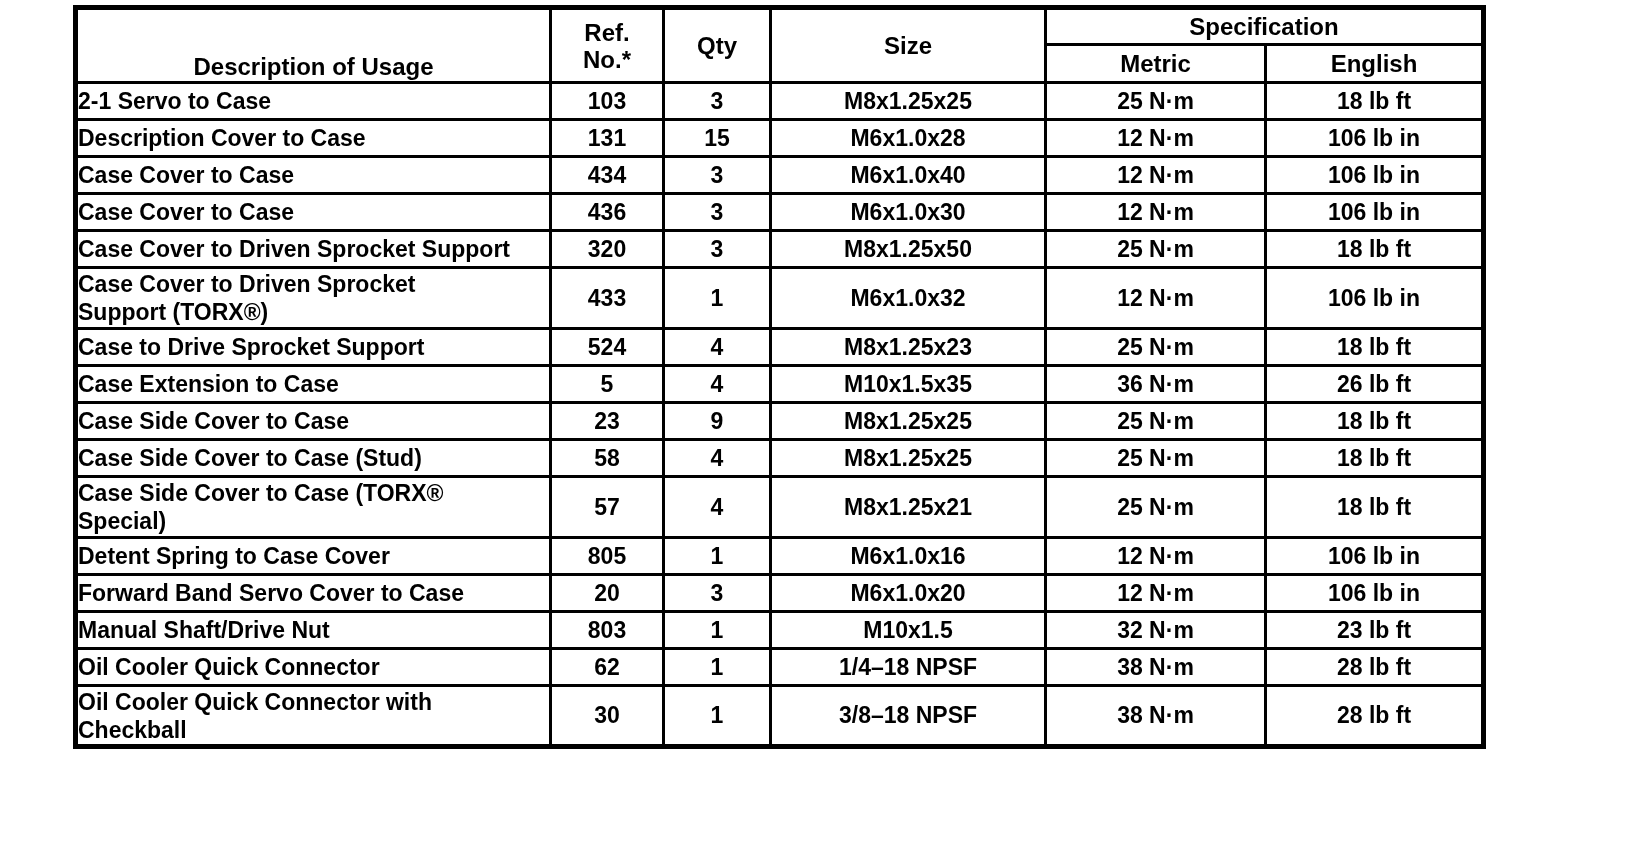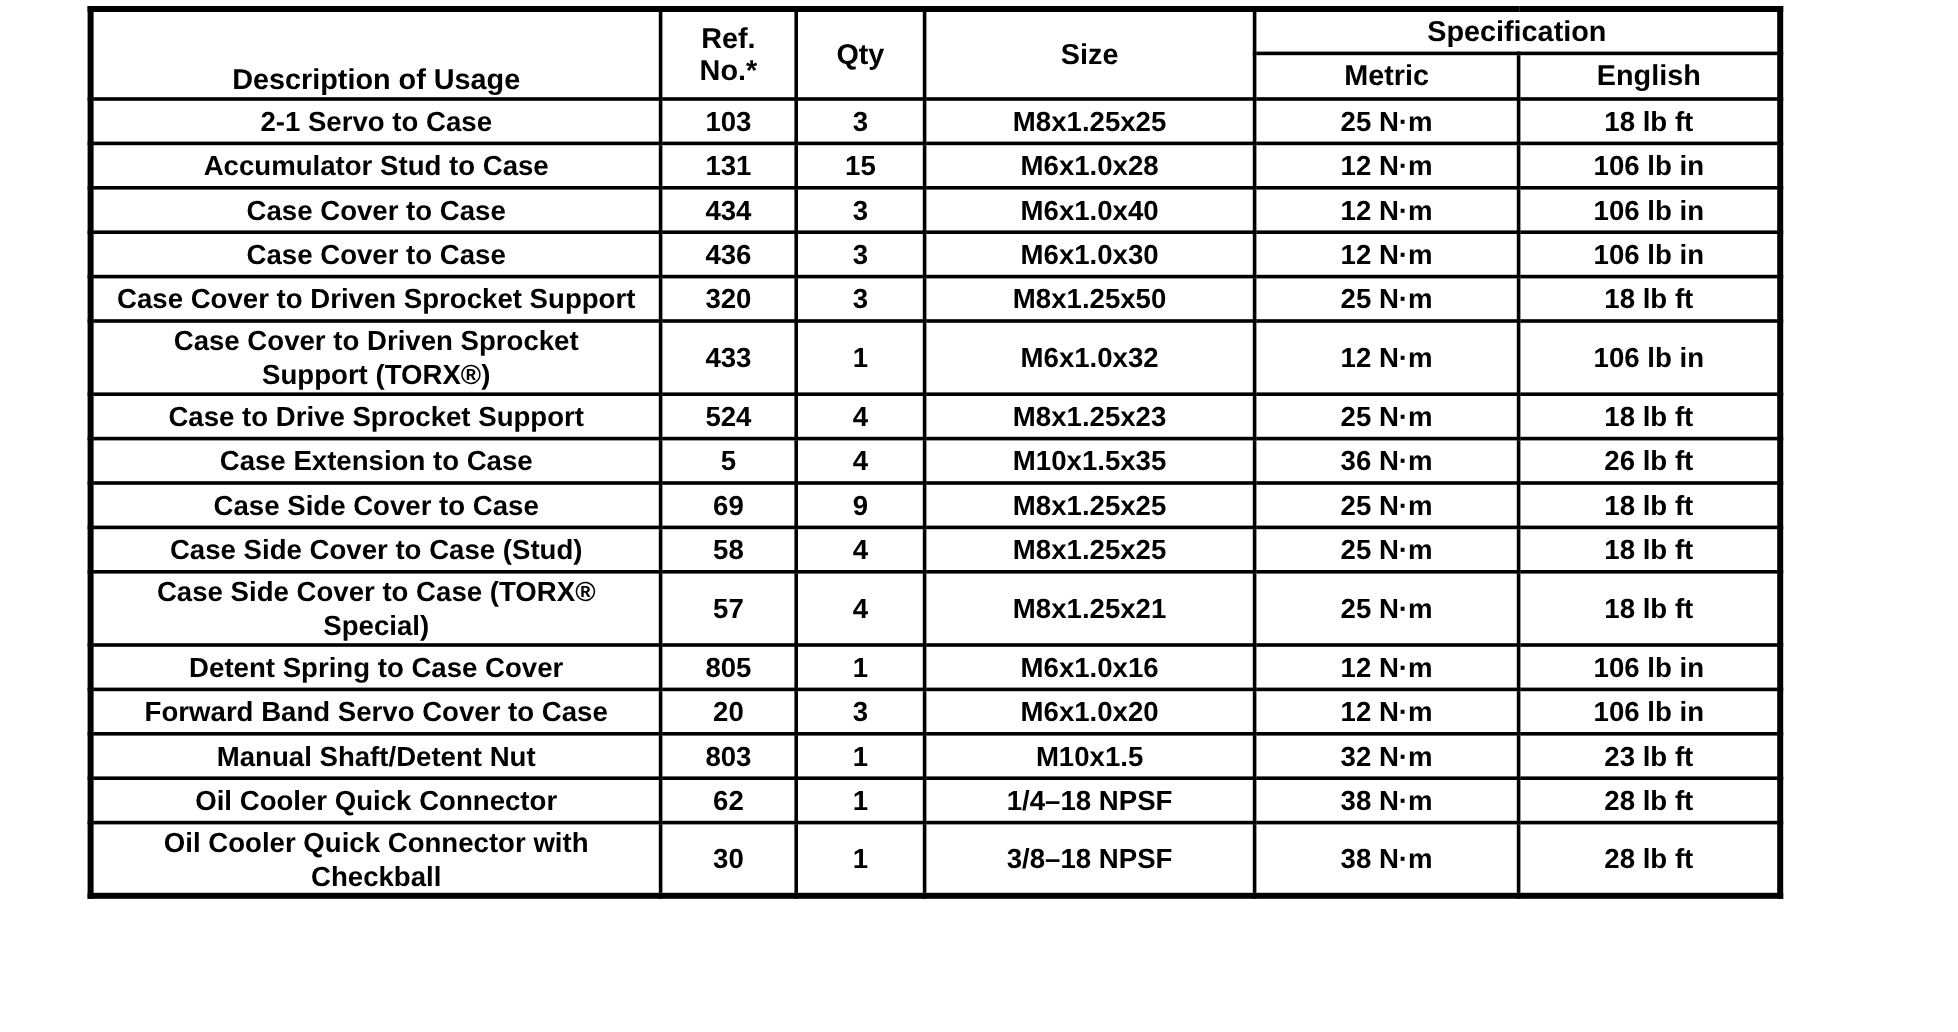--- a/index.html
+++ b/index.html
@@ -50,21 +50,21 @@
     white-space: pre;
     line-height: 27px;
   }
   td {
     font-size: 23px;
     text-align: center;
     vertical-align: middle;
     background: #ffffff;
   }
   td.desc {
-    text-align: center;
+    text-align: left;
     padding-left: 14px;
     white-space: pre;
     line-height: 28px;
   }
 </style>
 </head>
 <body>
 
 <div class="sheet">
   <table class="spec">
@@ -93,21 +93,21 @@
     <tbody>
       <tr class="single">
         <td class="desc">2-1 Servo to Case</td>
         <td>103</td>
         <td>3</td>
         <td>M8x1.25x25</td>
         <td>25 N·m</td>
         <td>18 lb ft</td>
       </tr>
       <tr class="single">
-        <td class="desc">Accumulator Stud to Case</td>
+        <td class="desc">Description Cover to Case</td>
         <td>131</td>
         <td>15</td>
         <td>M6x1.0x28</td>
         <td>12 N·m</td>
         <td>106 lb in</td>
       </tr>
       <tr class="single">
         <td class="desc">Case Cover to Case</td>
         <td>434</td>
         <td>3</td>
@@ -151,21 +151,21 @@
       <tr class="single">
         <td class="desc">Case Extension to Case</td>
         <td>5</td>
         <td>4</td>
         <td>M10x1.5x35</td>
         <td>36 N·m</td>
         <td>26 lb ft</td>
       </tr>
       <tr class="single">
         <td class="desc">Case Side Cover to Case</td>
-        <td>69</td>
+        <td>23</td>
         <td>9</td>
         <td>M8x1.25x25</td>
         <td>25 N·m</td>
         <td>18 lb ft</td>
       </tr>
       <tr class="single">
         <td class="desc">Case Side Cover to Case (Stud)</td>
         <td>58</td>
         <td>4</td>
         <td>M8x1.25x25</td>
@@ -191,21 +191,21 @@
       </tr>
       <tr class="single">
         <td class="desc">Forward Band Servo Cover to Case</td>
         <td>20</td>
         <td>3</td>
         <td>M6x1.0x20</td>
         <td>12 N·m</td>
         <td>106 lb in</td>
       </tr>
       <tr class="single">
-        <td class="desc">Manual Shaft/Detent Nut</td>
+        <td class="desc">Manual Shaft/Drive Nut</td>
         <td>803</td>
         <td>1</td>
         <td>M10x1.5</td>
         <td>32 N·m</td>
         <td>23 lb ft</td>
       </tr>
       <tr class="single">
         <td class="desc">Oil Cooler Quick Connector</td>
         <td>62</td>
         <td>1</td>

